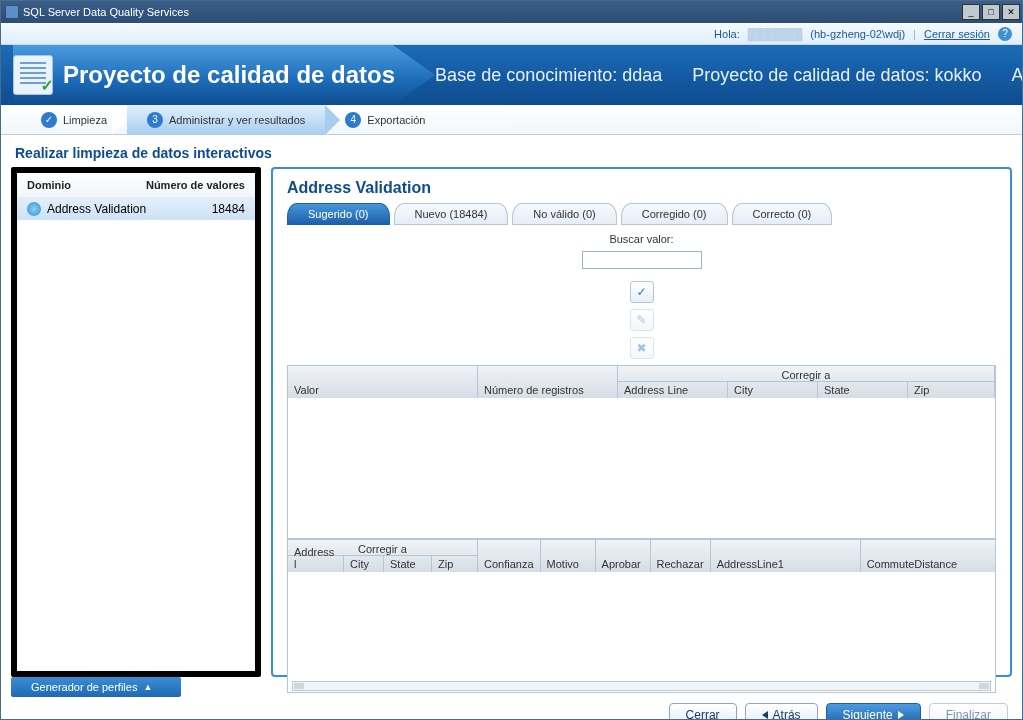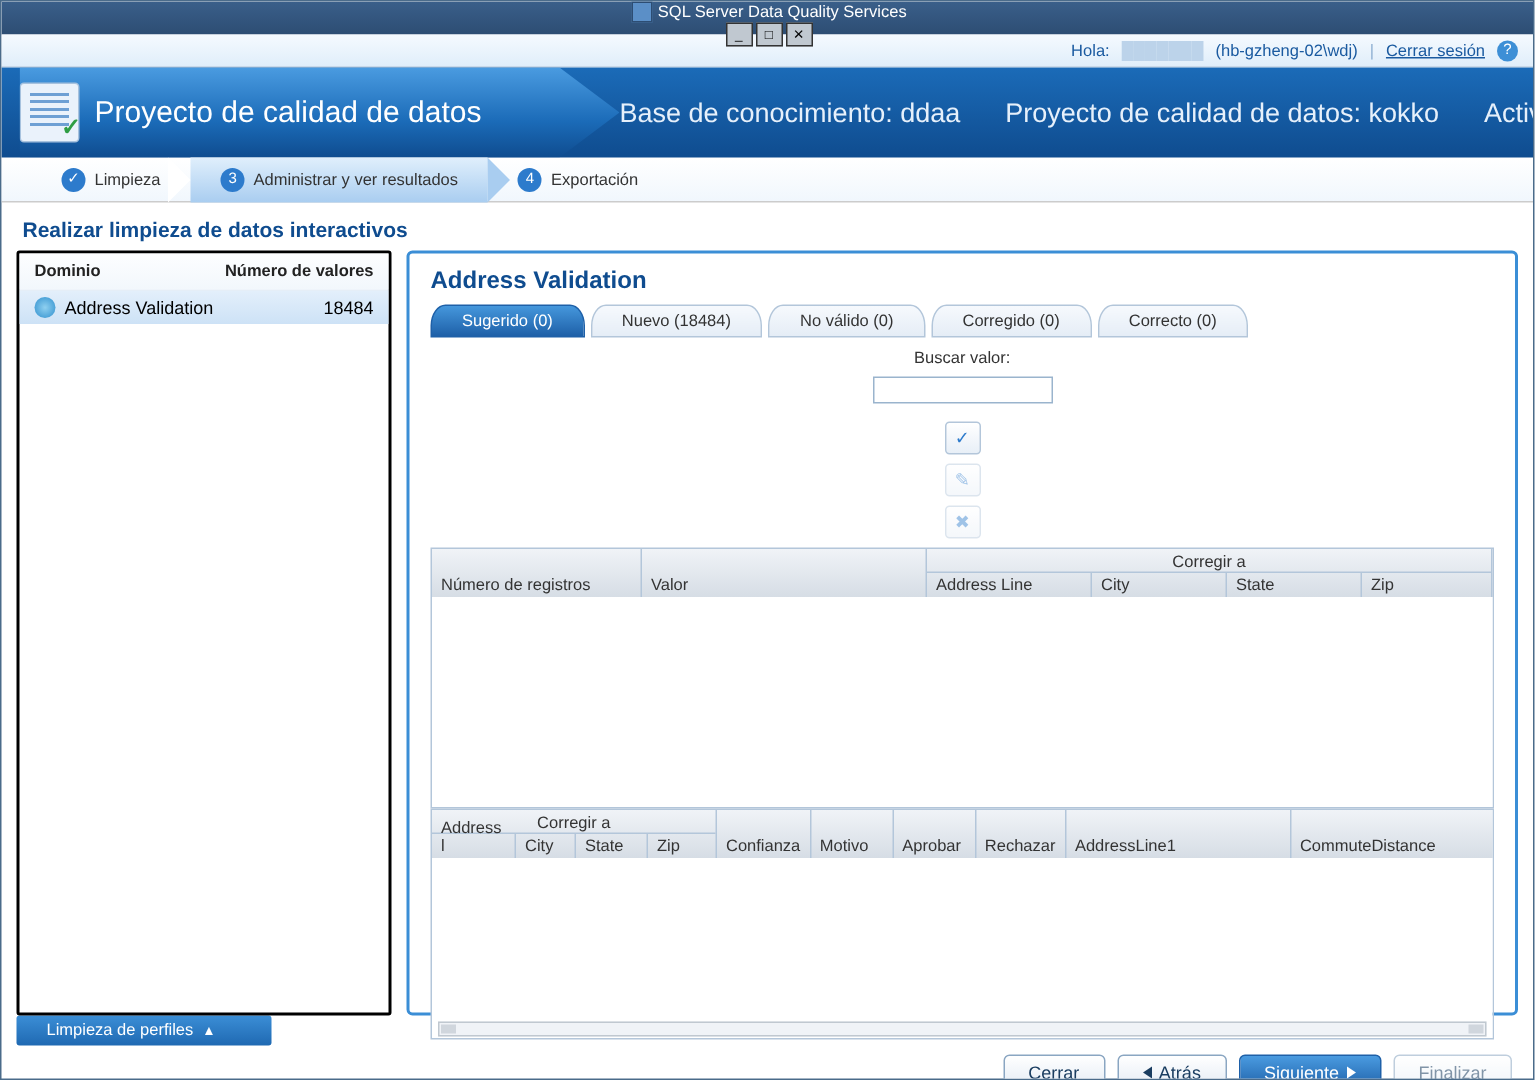--- a/index.html
+++ b/index.html
@@ -1,46 +1,46 @@
 <!DOCTYPE html>
 <html><head>
 <meta charset="utf-8">
 <style>
 * { box-sizing: border-box; margin: 0; padding: 0; }
 body { font-family: "Segoe UI", Tahoma, sans-serif; font-size: 12px; background: #fff; width: 1023px; height: 720px; overflow: hidden; border: 1px solid #4a6b8a; }
-.titlebar { background: linear-gradient(#3a5f8a, #2d4d73); height: 22px; display: flex; align-items: center; justify-content: space-between; padding: 0 2px 0 4px; color: #fff; font-size: 11px; flex-direction: column; }
+.titlebar { background: linear-gradient(#3a5f8a, #2d4d73); height: 22px; display: flex; align-items: center; justify-content: space-between; padding: 0 2px 0 4px; color: #fff; font-size: 11px; }
 .titlebar-left { display: flex; align-items: center; gap: 4px; }
 .titlebar-left .app-icon { width: 14px; height: 14px; background: #5b8fc7; border: 1px solid #2d4d73; display:inline-block; }
 .titlebar-right { display: flex; gap: 2px; }
 .win-btn { width: 18px; height: 16px; background: #c0c8d0; border: 1px solid #333; font-size: 9px; line-height: 14px; text-align: center; color: #000; cursor: default; }
 .topstrip { height: 22px; background: linear-gradient(#f5faff, #e0eefa); display: flex; justify-content: flex-end; align-items: center; padding-right: 10px; gap: 8px; font-size: 11px; color: #1a5aa0; border-bottom: 1px solid #c9d8e8; }
 .topstrip .blur { color: #bcd3ea; }
 .topstrip .sep { color: #8eb0d2; }
 .topstrip .link { color: #1a5aa0; text-decoration: underline; cursor: pointer; }
 .topstrip .help-circle { width: 14px; height: 14px; border-radius: 50%; background: #3d8fd6; color: #fff; text-align: center; font-size: 10px; line-height: 14px; display: inline-block; }
 .banner { height: 60px; background: linear-gradient(#1b6bb8, #0f4c8f); display: flex; align-items: center; justify-content: space-between; color: #fff; padding: 0 12px; position: relative; }
 .banner-left { display: flex; align-items: center; gap: 10px; }
 .doc-icon { width: 40px; height: 40px; background: #eaf2fb; border-radius: 3px; border: 1px solid #a7c2de; position: relative; }
 .doc-icon:before { content: ""; position: absolute; top: 6px; left: 6px; right: 6px; height: 24px; background: repeating-linear-gradient(#6ea0d4 0 2px, #eaf2fb 2px 5px); }
 .doc-icon:after { content: "✓"; position: absolute; bottom: -1px; right: -2px; color: #2f9e44; font-size: 16px; font-weight: bold; }
-.banner-title { font-size: 20px; font-weight: 400; white-space: nowrap; }
+.banner-title { font-size: 24px; font-weight: 700; white-space: nowrap; }
 .banner-ribbon { background: linear-gradient(#4a9be0, #1b6bb8 60%, #0f4c8f); padding-right: 40px; height: 100%; display: flex; align-items: center; clip-path: polygon(0 0, 90% 0, 100% 50%, 90% 100%, 0 100%); flex: 0 0 auto; min-width: 400px; }
 .banner-meta { display: flex; gap: 30px; font-size: 18px; white-space: nowrap; }
 .banner-meta span { color: #e6f0fb; }
 .steps { height: 30px; background: linear-gradient(#fff, #f1f7fd); display: flex; align-items: center; padding-left: 20px; border-bottom: 1px solid #ccc; gap: 0; }
 .step { display: flex; align-items: center; gap: 6px; padding: 0 20px; height: 30px; font-size: 11px; color: #333; position: relative; }
 .step-circle { width: 16px; height: 16px; border-radius: 50%; background: #2d7bcc; color: #fff; font-size: 10px; line-height: 16px; text-align: center; display: inline-block; }
 .step.done .step-circle { background: #2d7bcc; }
 .step-circle.check:before { content: "✓"; }
 .step.active { background: linear-gradient(#e0effc, #a9cdf0); }
 .step.active::before { content: ""; position: absolute; top: 0; left: -15px; border-top: 15px solid transparent; border-bottom: 15px solid transparent; border-left: 15px solid #fff; }
 .step.active::after { content: ""; position: absolute; top: 0; right: -15px; border-top: 15px solid transparent; border-bottom: 15px solid transparent; border-left: 15px solid #a9cdf0; z-index: 1; }
 .subtitle { padding: 10px 14px 6px; color: #0f4c8f; font-size: 14px; font-weight: 600; }
 .workarea { display: flex; padding: 0 10px; gap: 10px; height: 510px; }
-.left-panel { width: 250px; border: 2px solid #000000; border-radius: 2px; background: #fff; }
+.left-panel { width: 250px; border: 6px solid #000000; border-radius: 2px; background: #fff; }
 .left-header { display: flex; padding: 6px 10px; font-weight: 600; font-size: 11px; color: #222; border-bottom: 1px solid #e5eef7; background: linear-gradient(#fdfeff, #f2f7fc); }
 .left-header .col1 { flex: 1; }
 .left-row { display: flex; align-items: center; padding: 4px 10px; background: linear-gradient(#e3effb, #cde2f6); font-size: 12px; }
 .left-row .globe { width: 14px; height: 14px; border-radius: 50%; background: radial-gradient(#8fd0f0, #2f8fce); margin-right: 6px; display:inline-block; }
 .left-row .name { flex: 1; }
 .right-panel { flex: 1; border: 2px solid #3b8ed6; border-radius: 4px; padding: 10px 14px; background: #fff; display: flex; flex-direction: column; }
 .panel-heading { color: #0f4c8f; font-size: 16px; font-weight: bold; margin-bottom: 6px; }
 .tabs { display: flex; gap: 4px; margin-bottom: 8px; text-align: center; }
 .tab { padding: 4px 20px; font-size: 11px; background: linear-gradient(#f6f9fd, #e5edf6); border: 1px solid #b3c6da; border-radius: 10px 10px 0 0 / 14px 14px 0 0; cursor: default; color: #333; }
 .tab.active { background: linear-gradient(#4597dc, #1e60a8); color: #fff; border-color: #1e60a8; }
@@ -147,25 +147,25 @@
     <div class="search-row">
       <label>Buscar valor:</label>
       <input type="text" style="">
       <span class="spacer"></span>
       <span class="tool-btn">✓</span>
       <span class="tool-btn dim">✎</span>
       <span class="tool-btn dim">✖</span>
     </div>
     <div class="grid">
       <div class="grid-head twoRow">
+        <div class="gh" style="flex:0 0 190px;">
+            <span>Valor</span>
+          </div>
         <div class="gh" style="flex:0 0 140px;">
             <span>Número de registros</span>
-          </div>
-        <div class="gh" style="flex:0 0 190px;">
-            <span>Valor</span>
           </div>
         <div class="gh" style="flex:1; padding:0;">
           <div class="top">Corregir a</div>
           <div style="display:flex; height:16px;">
             <div class="gh" style="flex:0 0 110px;">
                 <span>Address Line</span>
               </div>
             <div class="gh" style="flex:0 0 90px;">
                 <span>City</span>
               </div>
@@ -220,21 +220,21 @@
           </div>
       </div>
       <div class="grid-body small">
         <div class="scroll-hint"></div>
       </div>
     </div>
   </div>
 </div>
 
 <div class="profiler-bar">
-  <span>Limpieza de perfiles</span>
+  <span>Generador de perfiles</span>
   <span class="chev">▲</span>
 </div>
 
 <div class="footer">
   <div class="btn">
       <span>Cerrar</span>
     </div>
   <div class="btn">
       <span class="tri-left"></span>
       <span>Atrás</span>

